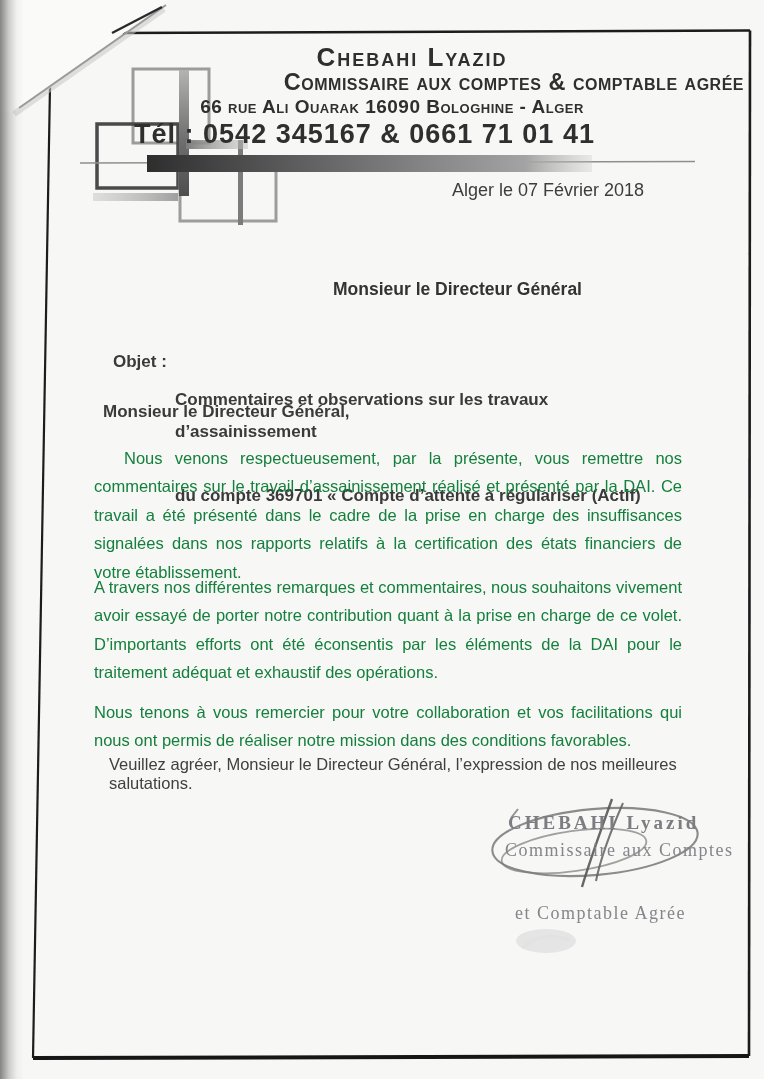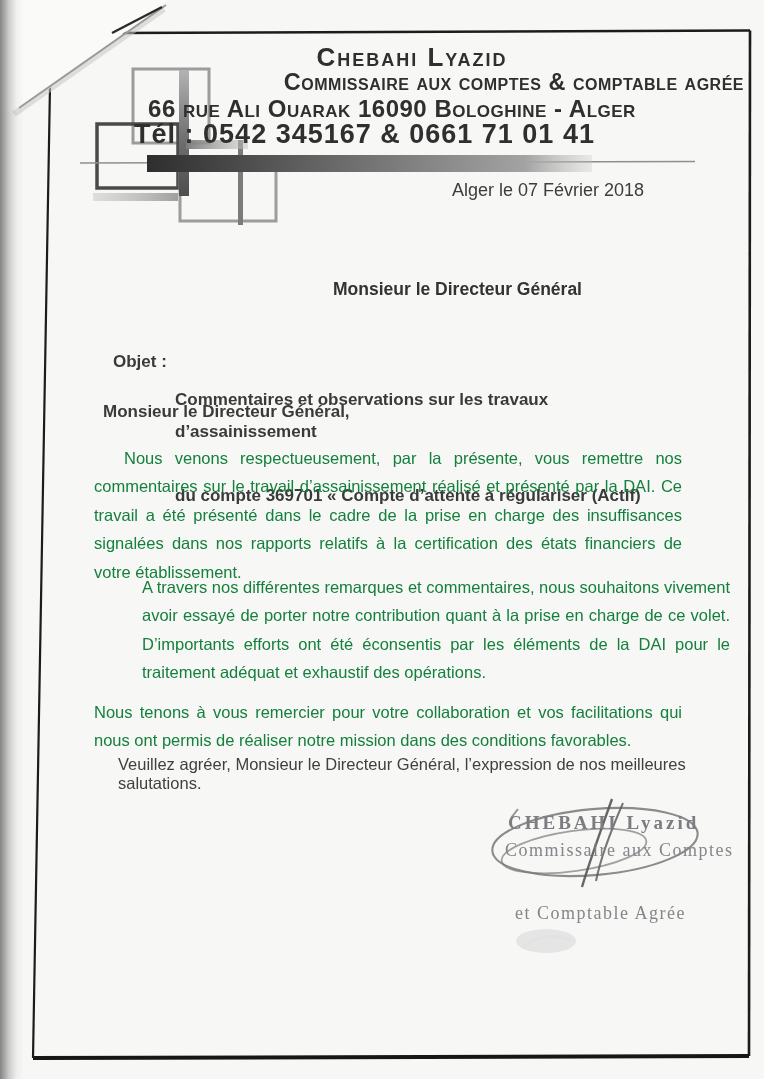--- a/index.html
+++ b/index.html
@@ -17,32 +17,32 @@
     background:linear-gradient(to right,rgba(100,100,100,.78),rgba(140,140,140,.4) 38%,rgba(190,190,190,.15) 70%,rgba(220,220,220,0));
     pointer-events:none;
   }
   svg.art{position:absolute;left:0;top:0;}
   .txt{position:absolute;white-space:pre-line;}
   
   .lh{left:40px;right:20px;text-align:center;font-weight:bold;color:#2f2f30;
       font-variant:small-caps;line-height:1;}
   .lh1{top:44px;font-size:26px;letter-spacing:2px;padding-left:40px;}
   .lh2{top:71px;font-size:23.5px;letter-spacing:.5px;text-align:right;}
-  .lh3{top:97px;font-size:24px;letter-spacing:.5px;}
+  .lh3{top:97px;font-size:19px;letter-spacing:.5px;}
   .lh4{top:121px;font-size:27px;font-variant:normal;letter-spacing:1px;padding-right:55px;}
   .date{top:180px;right:120px;font-size:18px;color:#3d3d3d;}
   .recipient{left:333px;top:256px;font-size:17.5px;font-weight:bold;line-height:22px;color:#333;}
   .subject-label{left:104px;top:352px;font-size:17px;font-weight:bold;margin-left:9px;}
   .subject-text{left:175px;top:352px;width:500px;font-size:17px;font-weight:bold;line-height:32px;}
   .salutation{left:103px;top:402px;font-size:17px;font-weight:bold;}
   .para{left:94px;width:588px;font-size:16.5px;line-height:28.5px;text-align:justify;color:#15803d;}
   .p1{top:427px;text-indent:30px;}
-  .p2{top:556px;margin-left:48px;}
+  .p2{top:556px;}
   .p3{top:681px;}
-  .closing{left:118px;top:755px;width:610px;font-size:16.5px;color:#404040;}
+  .closing{left:109px;top:755px;width:610px;font-size:16.5px;color:#404040;}
   
   .stamp-line{position:absolute;text-align:center;color:#85858b;
       font-family:"Liberation Serif",serif;white-space:nowrap;}
   .st1{left:508px;top:812px;width:180px;font-size:19px;font-weight:bold;letter-spacing:3px;color:#7c7c82;}
   .st2{left:505px;top:840px;width:175px;font-size:18px;letter-spacing:1.5px;}
   .st3{left:515px;top:858px;width:160px;font-size:18px;letter-spacing:1.5px;margin-top:45px;}
 </style>
 </head>
 <body>
 

